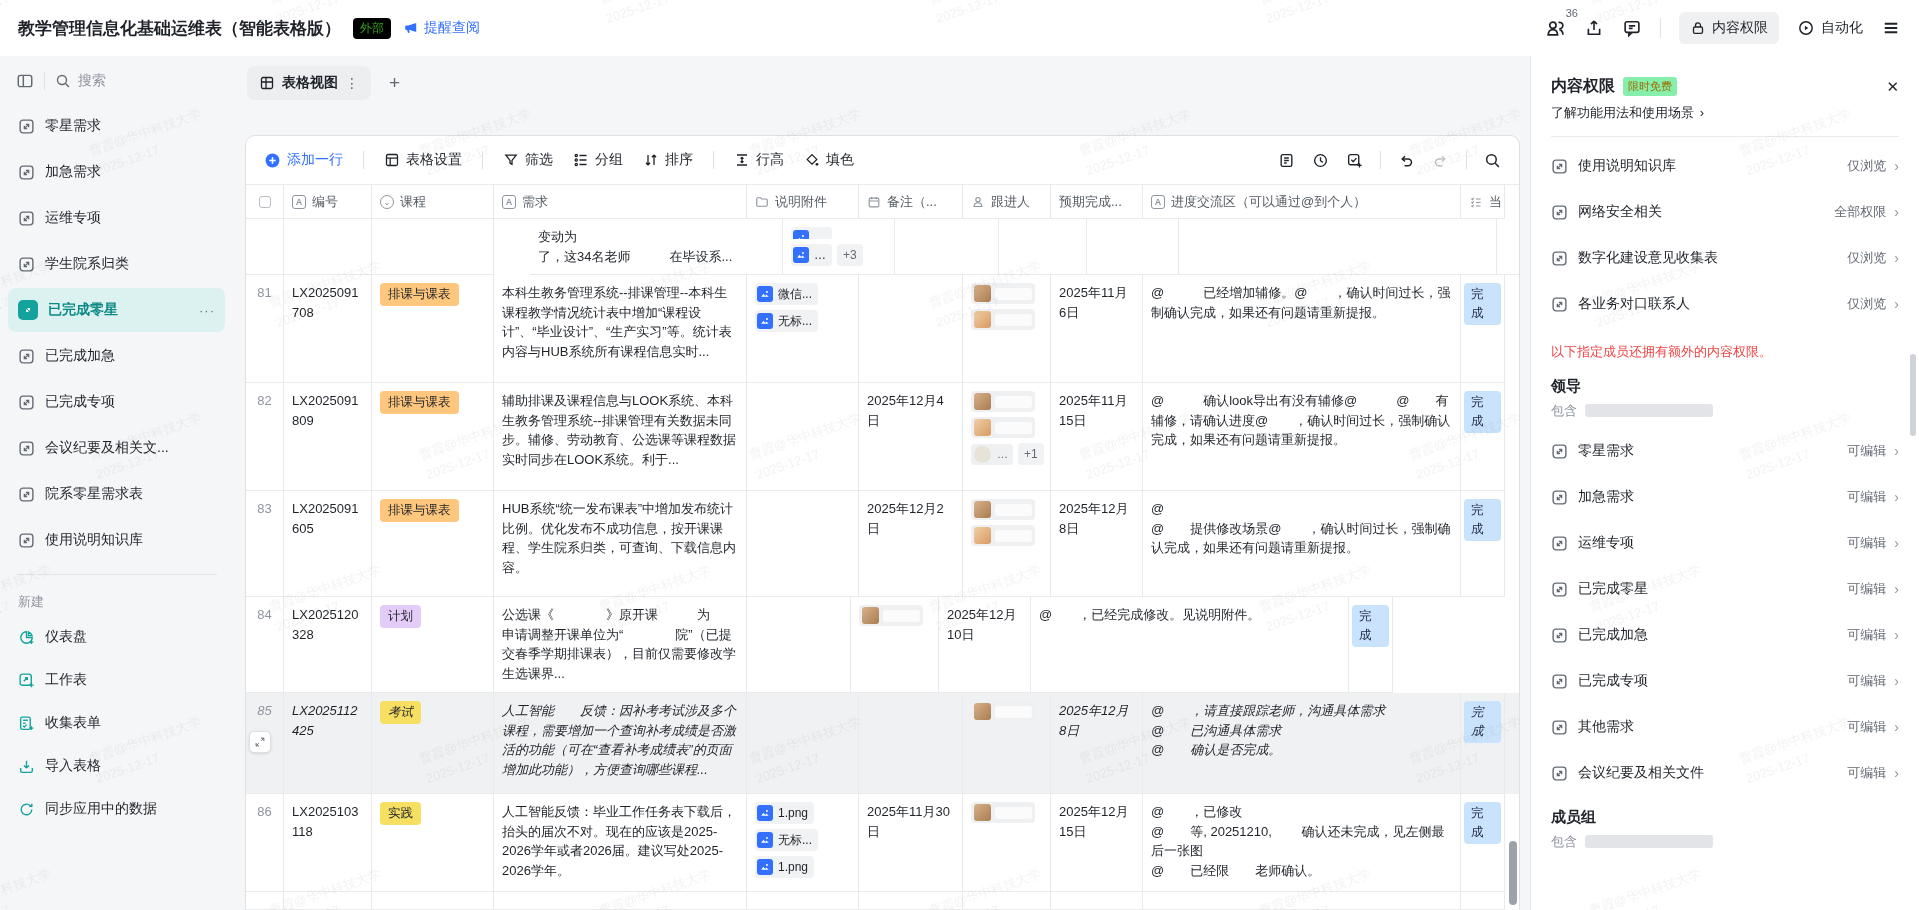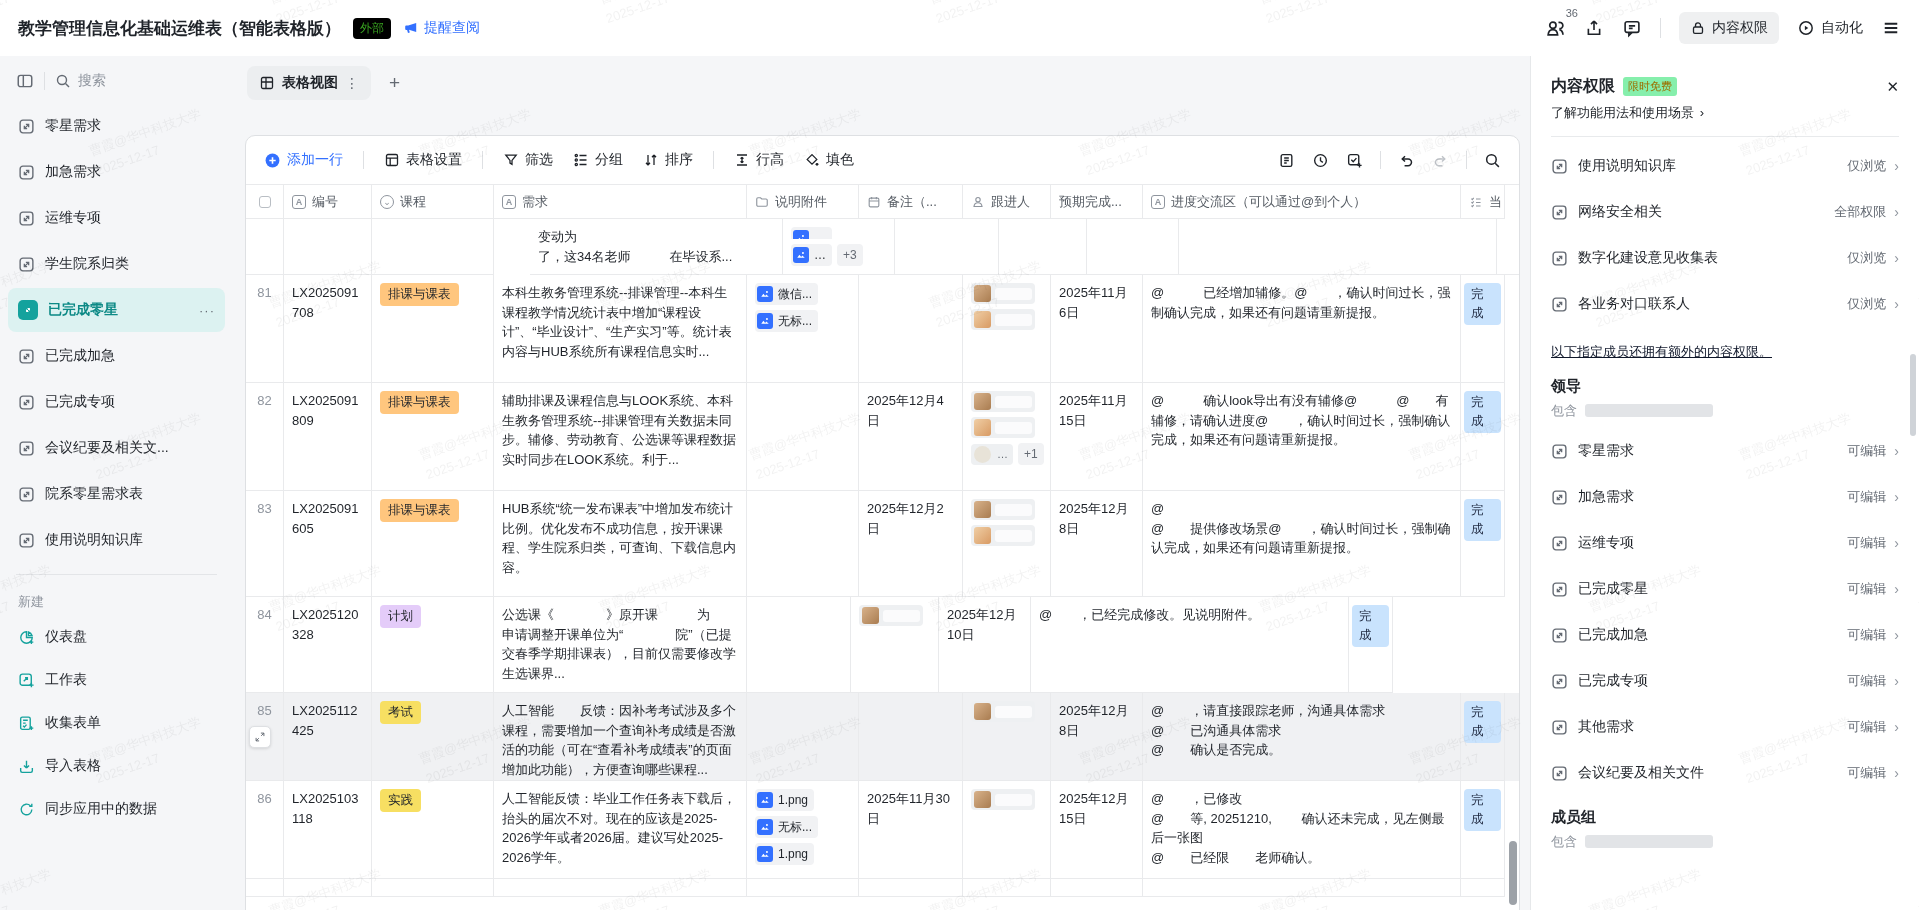--- a/index.html
+++ b/index.html
@@ -88,21 +88,21 @@
   .rp-badge { font-size:11px; color:#9c6f00; background:#86efac; border-radius:3px; padding:2px 5px; }
   .rp-close { position:absolute; right:20px; top:22px; font-size:15px; color:#1f2329; cursor:pointer; }
   .rp-sub { margin-top:7px; font-size:13px; color:#1f2329; cursor:pointer; }
   .rp-sub .chev { color:#1f2329; margin-left:2px; }
   .rp-divider { height:1px; background:#e8eaec; margin-top:14px; }
   .rp-list { padding:6px 20px 0; }
   .rp-item { display:flex; align-items:center; gap:10px; height:46px; font-size:14px; cursor:pointer; }
   .rp-item .sb-ic { color:#646a73; display:flex; }
   .rp-right { margin-left:auto; display:flex; align-items:center; gap:8px; font-size:13px; color:#646a73; }
   .rp-right .chev { color:#8f959e; font-size:14px; }
-  .rp-note { padding:16px 20px 4px; font-size:13px; color:#0f172a;text-decoration:underline; }
+  .rp-note { padding:16px 20px 4px; font-size:13px; color:#ef4444; }
   .rp-group-name { padding:12px 20px 0; font-size:15px; font-weight:700; }
   .rp-contains { padding:6px 20px 2px; font-size:13px; color:#8f959e; }
   .blob { display:inline-block; width:128px; height:13px; background:#e2e4e7; border-radius:3px; vertical-align:-2px; margin-left:8px; }
   .rp-thumb { position:absolute; right:3px; top:298px; width:6px; height:82px; background:#cfd3d8; border-radius:3px; }
 
   
   .wm-layer { position:absolute; inset:0; pointer-events:none; z-index:50; overflow:hidden; }
   .wm { position:absolute; transform:rotate(-19deg); color:rgba(40,46,54,.062); font-size:13px; line-height:1.6; white-space:nowrap; text-align:left; }
 </style>
 </head>
@@ -713,21 +713,21 @@
                   <span class="av-name"></span>
                 </span>
               </div>
             </div>
             <div class="td" style="width: 92px; flex: 0 0 auto;">2025年12月10日</div>
             <div class="td" style="width: 318px; flex: 0 0 auto;">
               <div class="progress">@　　，已经完成修改。见说明附件。</div>
             </div>
             <div class="td" style="width: 44px; flex: 0 0 auto; padding: 8px 3px;"><span class="status-chip">完成</span></div>
           </div>
-          <div class="trow hovered" style="height: 88px;">
+          <div class="trow hovered" style="height: 101px; font-style: italic;">
             <span class="expand-btn">
               <svg class="ic" width="12" height="12" viewBox="0 0 16 16" fill="none" stroke="#646a73" stroke-width="1.3">
                 <path d="M9.2 2.8h4v4M13.2 2.8L9.6 6.4M6.8 13.2h-4v-4M2.8 13.2l3.6-3.6"></path>
               </svg>
             </span>
             <div class="td cnum" style="width: 38px; flex: 0 0 auto;">
               <span>85</span>
             </div>
             <div class="td" style="width: 88px; flex: 0 0 auto; word-break: break-all;">LX2025112425</div>
             <div class="td" style="width: 122px; flex: 0 0 auto;"><span class="tag" style="background: rgb(247, 223, 98);">考试</span></div>

